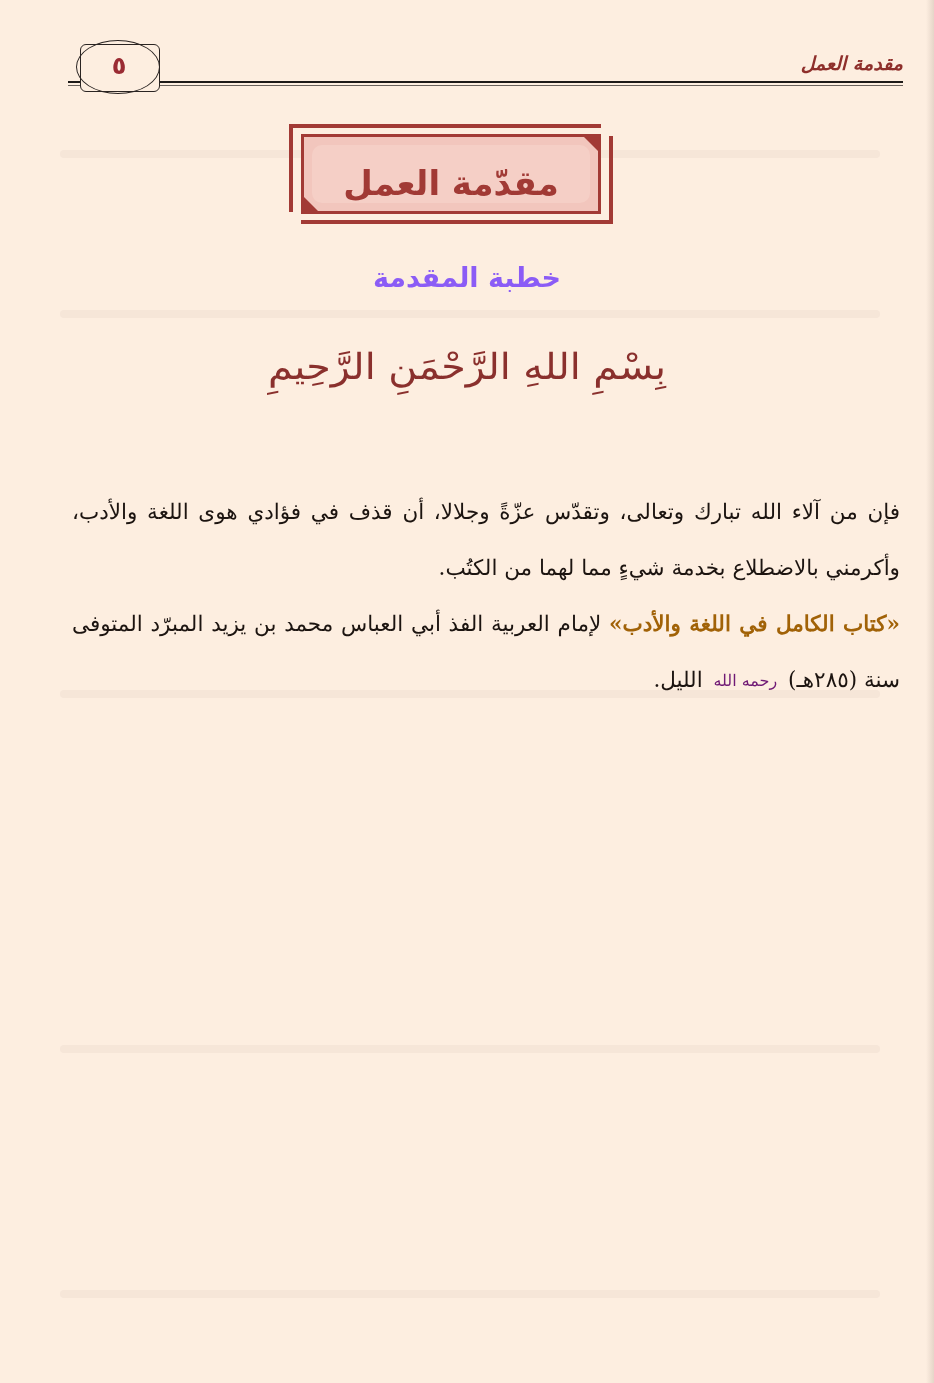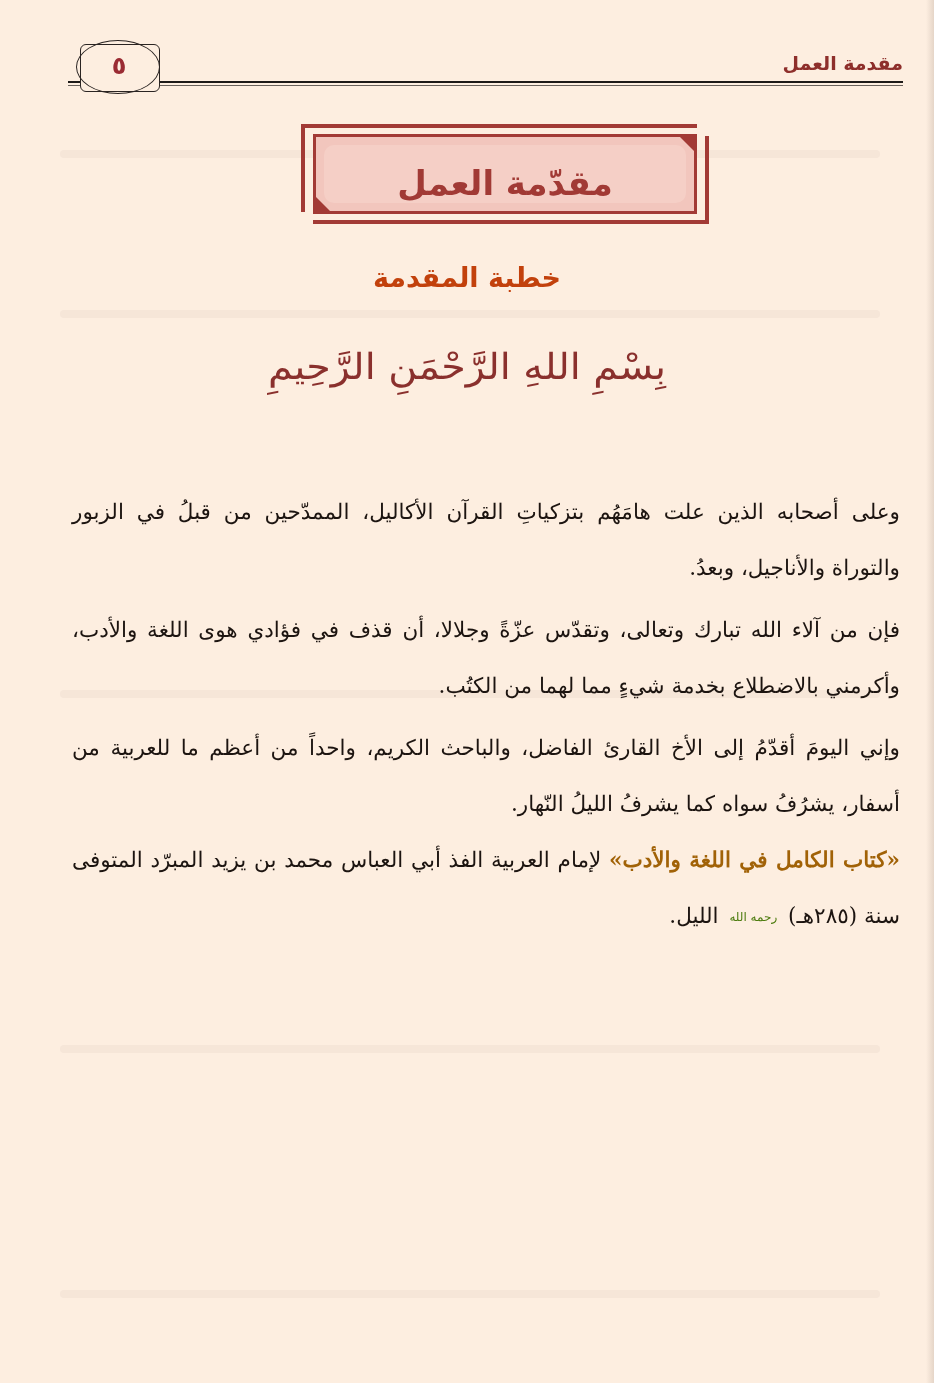--- a/index.html
+++ b/index.html
@@ -14,35 +14,36 @@
   
   .bleed { position:absolute; left:60px; width:820px; height:8px; background:rgba(120,90,70,0.05); border-radius:4px; }
 
   .running-header { position:absolute; left:68px; top:48px; width:835px; height:36px; }
   .rh-line1 { position:absolute; left:0; right:0; top:33px; height:2px; background:#1e1a18; }
   .rh-line2 { position:absolute; left:0; right:0; top:37px; height:1px; background:#6a625c; }
   .rh-title {
     position:absolute; right:0; top:4px;
     font-family:"DejaVu Sans", sans-serif; font-weight:bold; font-size:19px; color:#8e2f2b;
     direction:rtl;
+    font-style:italic;
   }
   .page-num-box {
     position:absolute; left:12px; top:-4px; width:78px; height:46px;
     border:1.5px solid #2a2422; border-radius:6px; background:#fdeee0;
   }
   .page-num-oval {
     position:absolute; left:8px; top:-8px; width:82px; height:52px;
     border:1.5px solid #2a2422; border-radius:50%;
   }
   .page-num {
     position:absolute; left:12px; top:4px; width:78px; text-align:center;
     font-family:"DejaVu Sans", sans-serif; font-weight:bold; font-size:24px; color:#9a2b33;
   }
 
-  .chapter-frame { position:absolute; left:301px; top:124px; width:408px; height:100px; }
+  .chapter-frame { position:absolute; left:289px; top:124px; width:324px; height:100px; }
   .cf-outer-top { position:absolute; left:0; right:12px; top:0; height:4px; background:#a23a35; }
   .cf-outer-left { position:absolute; left:0; top:0; width:4px; bottom:12px; background:#a23a35; }
   .cf-outer-bottom { position:absolute; left:12px; right:0; bottom:0; height:4px; background:#a23a35; }
   .cf-outer-right { position:absolute; right:0; top:12px; width:4px; bottom:0; background:#a23a35; }
   .cf-inner {
     position:absolute; left:12px; top:10px; right:12px; bottom:10px;
     border:3px solid #a23a35; background:#f2c6bd;
   }
   .cf-inner-soft {
     position:absolute; left:8px; top:8px; right:8px; bottom:8px;
@@ -52,39 +53,39 @@
   .cf-corner.tr { right:0; top:0; border-top:14px solid #a23a35; border-left:14px solid transparent; }
   .cf-corner.bl { left:0; bottom:0; border-bottom:14px solid #a23a35; border-right:14px solid transparent; }
   .chapter-title {
     position:absolute; left:0; right:0; top:26px; text-align:center;
     font-family:"DejaVu Sans", sans-serif; font-weight:bold; font-size:34px; color:#a13a35;
     direction:rtl; letter-spacing:1px;
   }
 
   .section-heading {
     position:absolute; left:0; width:934px; top:262px; text-align:center;
-    font-family:"DejaVu Sans", sans-serif; font-weight:bold; font-size:27px; color:#c2410c;
+    font-family:"DejaVu Sans", sans-serif; font-weight:bold; font-size:27px; color:#8b5cf6;
     direction:rtl;
   }
   .basmala {
     position:absolute; left:0; width:934px; top:346px; text-align:center;
     font-family:"DejaVu Serif", serif; font-size:36px; color:#8a302d; direction:rtl;
     transform:scaleX(1.1);
   }
 
   .body-text {
     position:absolute; left:72px; width:828px; top:478px;
     direction:rtl; text-align:justify; text-align-last:right;
     font-size:21.5px; line-height:56px;
   }
   .para { margin:0; }
   .para.gap { margin-top:6px; }
   .honorific { font-size:12px; color:#a3474a; vertical-align:middle; margin-left:4px; }
   .book-title { color:#a16207; font-weight:bold; }
-  .note { font-size:12px; color:#4d7c0f; margin:4px 4px; vertical-align:middle; }
+  .note { font-size:16px; color:#701a75; margin:4px 4px; vertical-align:middle; }
   .edge-shadow { position:absolute; right:0; top:0; width:8px; height:1383px;
     background:linear-gradient(to right, rgba(0,0,0,0), rgba(120,100,90,0.18)); }
 </style>
 </head>
 <body>
 
 <div class="page">
 
   <div class="bleed" style="top:150px;"></div>
   <div class="bleed" style="top:310px;"></div>
@@ -111,23 +112,21 @@
       <div class="cf-corner tr"></div>
       <div class="cf-corner bl"></div>
       <div class="chapter-title">مقدّمة العمل</div>
     </div>
   </div>
 
   <div class="section-heading">خطبة المقدمة</div>
   <div class="basmala">بِسْمِ اللهِ الرَّحْمَنِ الرَّحِيمِ</div>
 
   <div class="body-text">
-    <p class="para gap">وعلى أصحابه الذين علت هامَهُم بتزكياتِ القرآن الأكاليل، الممدّحين من قبلُ في الزبور والتوراة والأناجيل، وبعدُ.</p>
     <p class="para gap">فإن من آلاء الله تبارك وتعالى، وتقدّس عزّةً وجلالا، أن قذف في فؤادي هوى اللغة والأدب، وأكرمني بالاضطلاع بخدمة شيءٍ مما لهما من الكتُب.</p>
-    <p class="para gap">وإني اليومَ أقدّمُ إلى الأخ القارئ الفاضل، والباحث الكريم، واحداً من أعظم ما للعربية من أسفار، يشرُفُ سواه كما يشرفُ الليلُ النّهار.</p>
     <p class="para">
       <span class="book-title">«كتاب الكامل في اللغة والأدب»</span>
       <span>لإمام العربية الفذ أبي العباس محمد بن يزيد المبرّد المتوفى سنة (٢٨٥هـ)</span>
       <span class="note">رحمه الله</span>
       <span>الليل.</span>
     </p>
   </div>
 
   <div class="edge-shadow"></div>
 </div>

